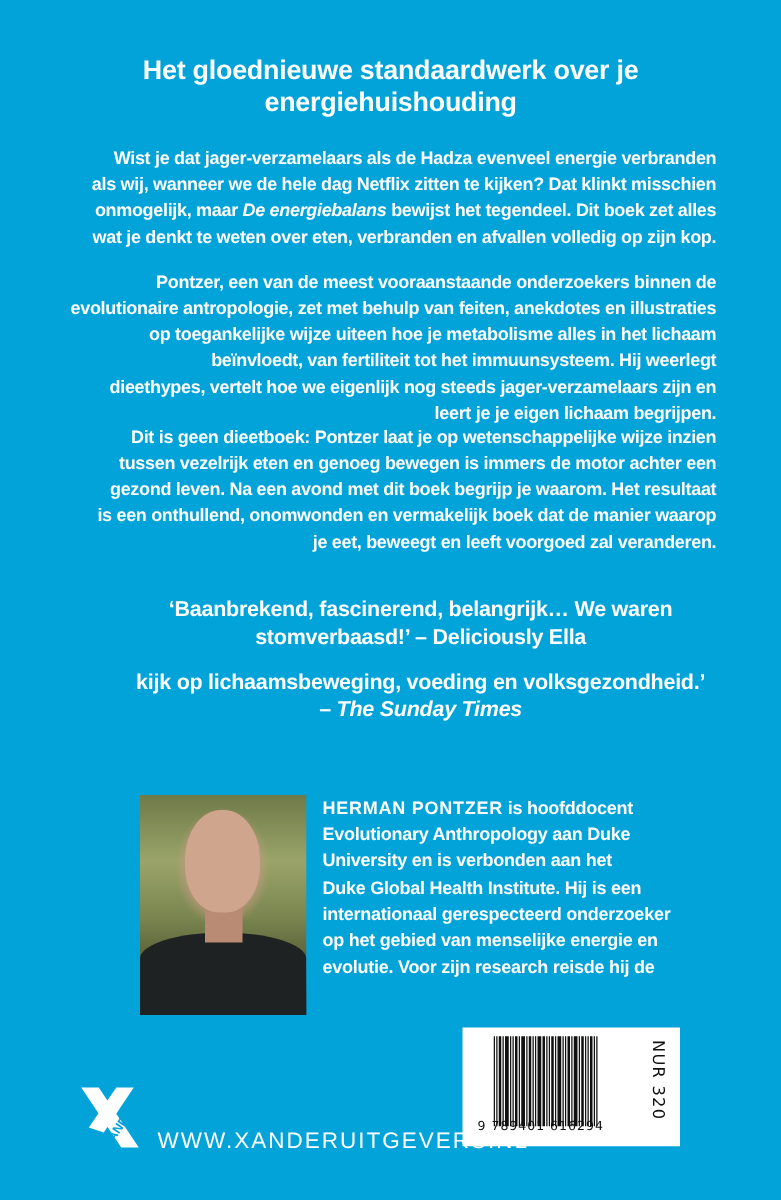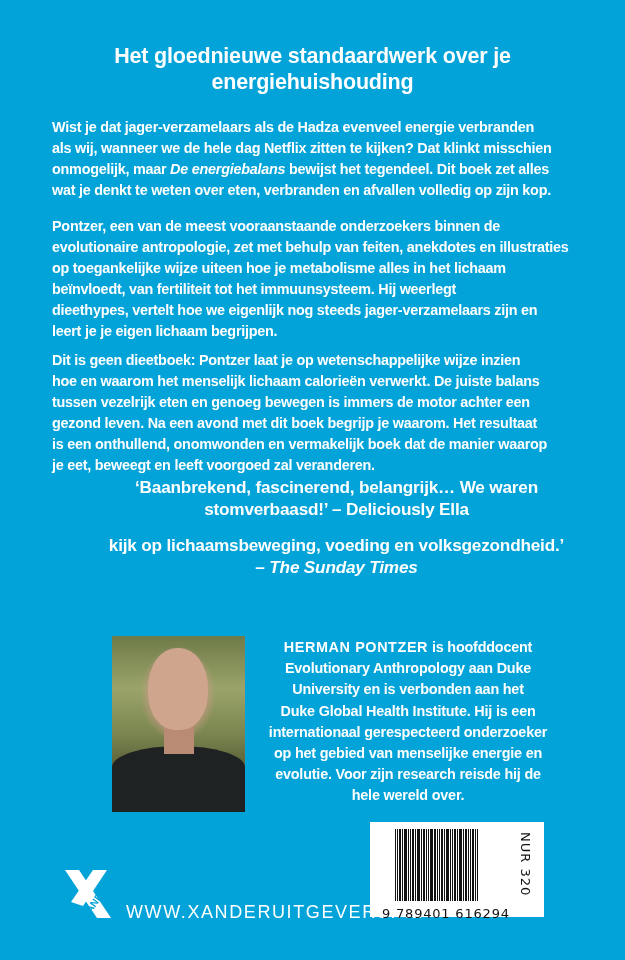--- a/index.html
+++ b/index.html
@@ -1,47 +1,47 @@
 <!DOCTYPE html>
 <html><head>
 <meta charset="utf-8">
 <style>
   html, body { margin:0; padding:0; }
   body { width:625px; height:960px; background:#02A3D9; position:relative; overflow:hidden;
          font-family:"Liberation Sans", sans-serif; color:#fff; }
   .title { position:absolute; left:0; top:43px; width:625px; text-align:center;
            font-size:21.5px; font-weight:bold; line-height:26px; letter-spacing:-0.2px; }
-  .para { position:absolute; left:52px; width:521px; text-align:left;
+  .para { position:absolute; left:52px; width:521px; text-align:right;
           font-size:14.4px; font-weight:bold; line-height:21px; letter-spacing:-0.25px; }
   .para .line { display:block; white-space:nowrap; }
   .quote { position:absolute; left:0; width:625px; text-align:center;
            font-size:17.2px; font-weight:bold; line-height:22px; letter-spacing:-0.2px;margin-left:24px; }
   .quote .line { display:block; white-space:nowrap; }
   i { font-style:italic; }
   .photo { position:absolute; left:112px; top:636px; width:133px; height:176px;
            background:
              radial-gradient(ellipse 38px 48px at 66px 58px, #d9b49f 0%, #c89a84 60%, rgba(200,154,132,0) 100%),
              radial-gradient(ellipse 80px 60px at 66px 170px, #1c1f20 0%, #222 70%, rgba(34,34,34,0) 100%),
              linear-gradient(180deg, #6e7a48 0%, #9aa46a 30%, #7b8650 55%, #5a6038 75%, #2b2c25 100%);
            overflow:hidden; }
   .photo .head { position:absolute; left:36px; top:12px; width:60px; height:82px; border-radius:48% 48% 45% 45%;
                  background:#cfa58e; }
   .photo .shirt { position:absolute; left:0; top:110px; width:133px; height:70px;
                   background:#1f2223; border-radius:50% 50% 0 0 / 30% 30% 0 0; }
   .photo .neck { position:absolute; left:52px; top:88px; width:30px; height:30px; background:#b98b75; }
   .bio { position:absolute; left:258px; top:637px; width:300px;
          font-size:14.4px; font-weight:bold; line-height:21.2px; letter-spacing:-0.2px; }
-  .bio .line { display:block; white-space:nowrap;text-align:center; }
+  .bio .line { display:block; white-space:nowrap; }
   .bio .name { letter-spacing:0.6px; }
   .logo { position:absolute; left:63px; top:868px; width:50px; height:52px; }
   .url { position:absolute; left:126px; top:902px; font-size:18px; letter-spacing:1.6px; font-weight:normal; }
   .barcode-box { position:absolute; left:370px; top:822px; width:174px; height:95px; background:#fff; color:#111; }
   .bars { position:absolute; left:25px; top:7px; width:110px; height:72px; display:flex; align-items:stretch; }
   .bars span { display:block; background:#111; margin-right:1px; }
-  .bc-num { position:absolute; left:12px; top:84px; font-size:13px; letter-spacing:0.8px; font-family:"DejaVu Sans", sans-serif; }
+  .bc-num { position:absolute; left:12px; top:74px; font-size:10px; letter-spacing:0.8px; font-family:"DejaVu Sans", sans-serif; }
   .nur { position:absolute; left:148px; top:10px; font-size:13px; writing-mode:vertical-rl; letter-spacing:1px; font-family:"DejaVu Sans", sans-serif; }
 </style>
 </head>
 <body>
 
 <div class="title">
   <span style="display:block">Het gloednieuwe standaardwerk over je</span>
   <span style="display:block">energiehuishouding</span>
 </div>
 
@@ -54,23 +54,22 @@
 
 <div class="para" style="top:216px">
   <span class="line">Pontzer, een van de meest vooraanstaande onderzoekers binnen de</span>
   <span class="line">evolutionaire antropologie, zet met behulp van feiten, anekdotes en illustraties</span>
   <span class="line">op toegankelijke wijze uiteen hoe je metabolisme alles in het lichaam</span>
   <span class="line">beïnvloedt, van fertiliteit tot het immuunsysteem. Hij weerlegt</span>
   <span class="line">dieethypes, vertelt hoe we eigenlijk nog steeds jager-verzamelaars zijn en</span>
   <span class="line">leert je je eigen lichaam begrijpen.</span>
 </div>
 
-<div class="para" style="top:350px">
+<div class="para" style="top:340px">
   <span class="line">Dit is geen dieetboek: Pontzer laat je op wetenschappelijke wijze inzien</span>
-  <span class="line">hoe en waarom het menselijk lichaam calorieën verwerkt. De juiste balans</span>
   <span class="line">tussen vezelrijk eten en genoeg bewegen is immers de motor achter een</span>
   <span class="line">gezond leven. Na een avond met dit boek begrijp je waarom. Het resultaat</span>
   <span class="line">is een onthullend, onomwonden en vermakelijk boek dat de manier waarop</span>
   <span class="line">je eet, beweegt en leeft voorgoed zal veranderen.</span>
 </div>
 
 <div class="quote" style="top:476px">
   <span class="line">‘Baanbrekend, fascinerend, belangrijk… We waren</span>
   <span class="line">stomverbaasd!’ – Deliciously Ella</span>
 </div>
@@ -87,21 +86,20 @@
 </div>
 
 <div class="bio">
   <span class="line"><span class="name">HERMAN PONTZER</span><span> is hoofddocent</span></span>
   <span class="line">Evolutionary Anthropology aan Duke</span>
   <span class="line">University en is verbonden aan het</span>
   <span class="line">Duke Global Health Institute. Hij is een</span>
   <span class="line">internationaal gerespecteerd onderzoeker</span>
   <span class="line">op het gebied van menselijke energie en</span>
   <span class="line">evolutie. Voor zijn research reisde hij de</span>
-  <span class="line">hele wereld over.</span>
 </div>
 
 <div class="logo">
   <svg width="50" height="52" viewBox="0 0 50 52">
     <polygon points="2,2 16,2 48,50 34,50" fill="#fff"></polygon>
     <polygon points="30,2 44,2 20,38 8,34" fill="#fff"></polygon>
     <text x="10" y="48" transform="rotate(-55 20 36)" font-size="10" font-weight="bold" fill="#02A3D9" font-family="Liberation Sans, sans-serif">XANDER</text>
   </svg>
 </div>
 

